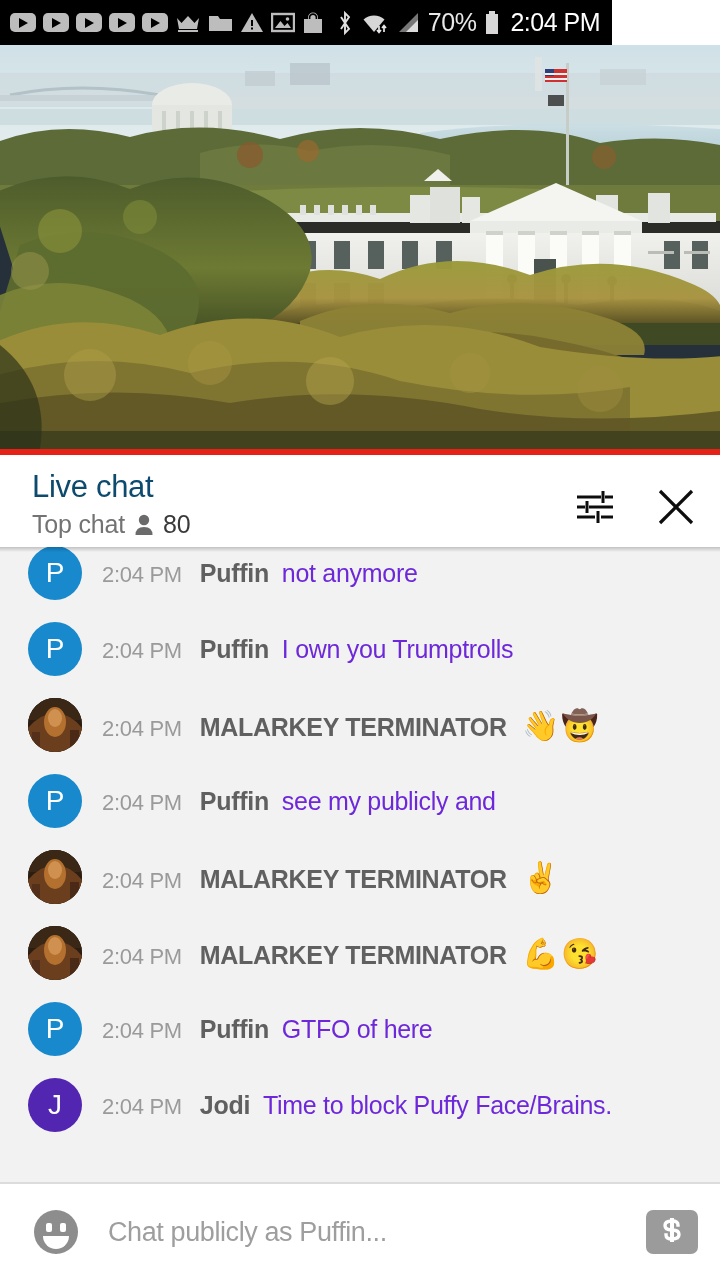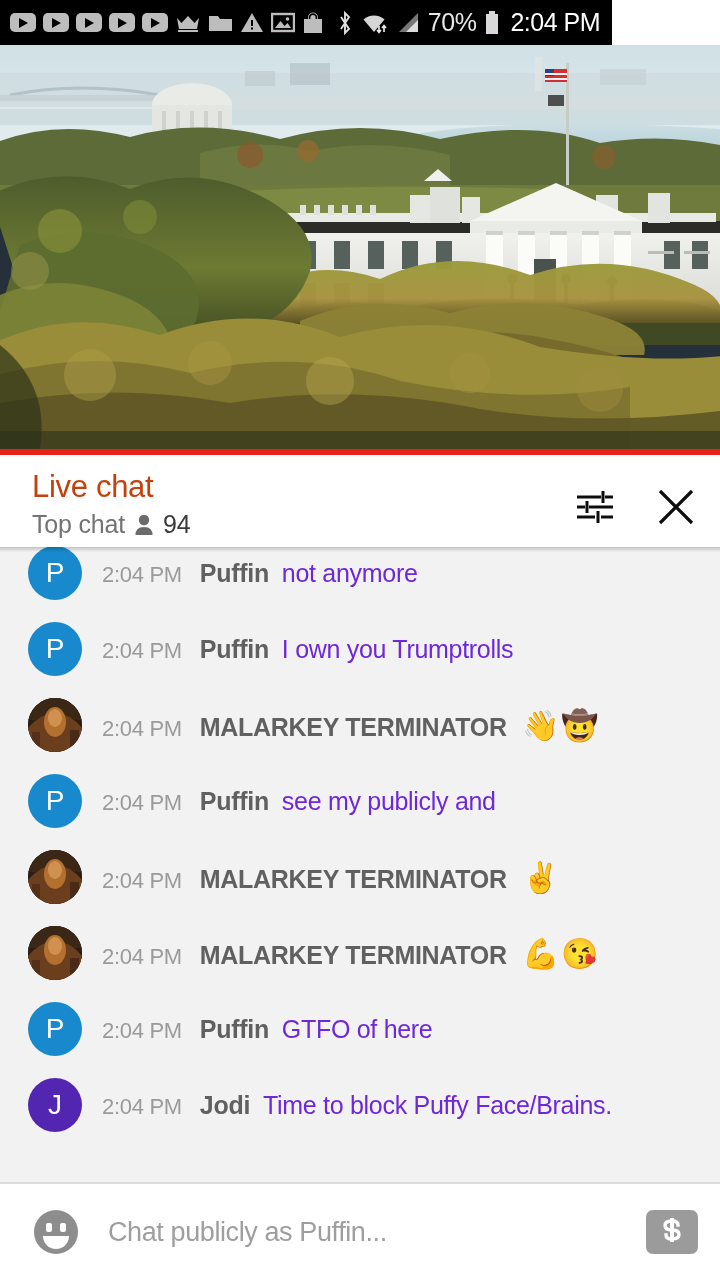--- a/index.html
+++ b/index.html
@@ -60,21 +60,21 @@
   
   .chat-header{
     position:absolute; top:455px; left:0;
     width:720px; height:92px;
     background:#ffffff;
     display:flex; align-items:flex-start;
     padding:14px 22px 0 32px;
   }
   .ch-titles{ flex:1; }
   .ch-title{
-    font-size:31px; color:#c2410c; font-weight:400;
+    font-size:31px; color:#0c4a6e; font-weight:400;
     letter-spacing:-0.3px; line-height:36px;
   }
   .ch-sub{ display:flex; align-items:center; gap:9px; margin-top:5px; }
   .ch-topchat{ font-size:25px; color:#737373; letter-spacing:-0.2px; }
   .person-icon{ width:20px; height:22px; display:block; }
   .ch-count{ font-size:25px; color:#3a3a3a; letter-spacing:-0.2px; }
   .ch-actions{ display:flex; align-items:center; gap:38px; padding-top:18px; }
   .ch-btn{ width:44px; height:44px; display:flex; align-items:center; justify-content:center; }
 
   
@@ -394,21 +394,21 @@
   <div class="ch-titles">
     <div class="ch-title">Live chat</div>
     <div class="ch-sub">
       <span class="ch-topchat">Top chat</span>
       <span class="person-icon">
         <svg viewBox="0 0 20 22">
             <circle cx="10" cy="6" r="5.2" fill="#6b6b6b"></circle>
             <path d="M1.5 21 q0 -8 8.5 -8 q8.5 0 8.5 8 Z" fill="#6b6b6b"></path>
           </svg>
       </span>
-      <span class="ch-count">94</span>
+      <span class="ch-count">80</span>
     </div>
   </div>
   <div class="ch-actions">
     <div class="ch-btn">
       <span>
         <svg width="42" height="40" viewBox="0 0 42 40">
           <line x1="4" y1="10" x2="28" y2="10" stroke="#0d0d0d" stroke-width="3"></line>
           <line x1="32" y1="10" x2="40" y2="10" stroke="#0d0d0d" stroke-width="3"></line>
           <line x1="30" y1="4" x2="30" y2="16" stroke="#0d0d0d" stroke-width="3"></line>
           <line x1="4" y1="20" x2="12" y2="20" stroke="#0d0d0d" stroke-width="3"></line>

